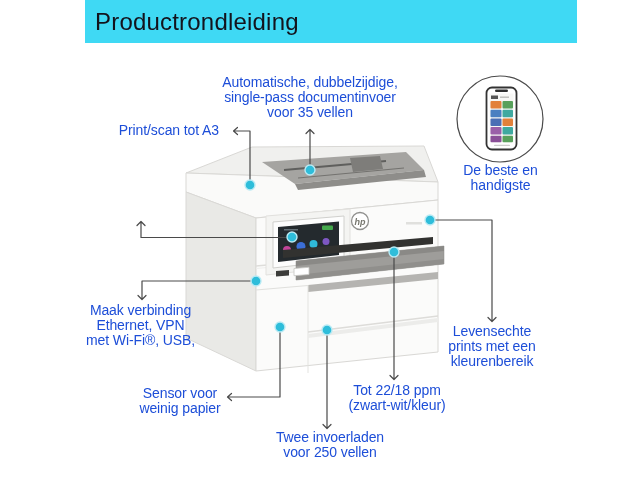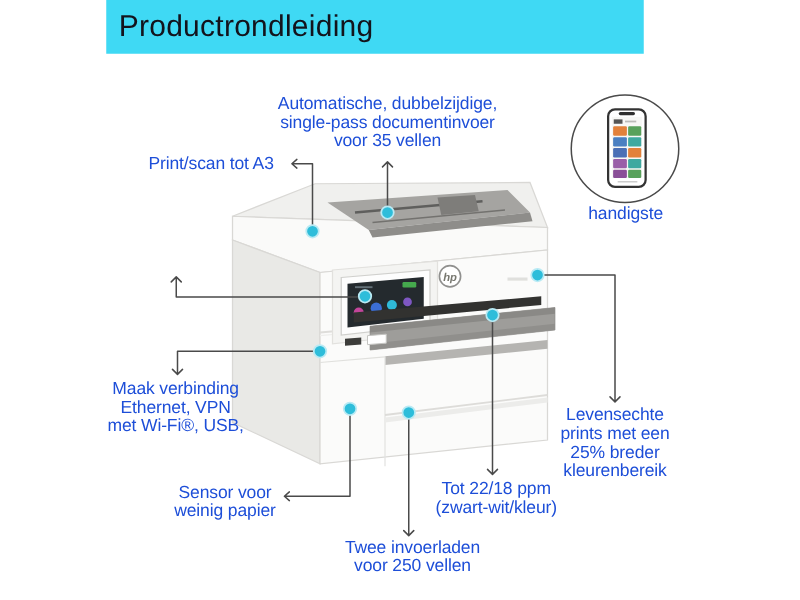--- a/index.html
+++ b/index.html
@@ -1,20 +1,20 @@
 <!DOCTYPE html>
 <html><head>
 <meta charset="utf-8">
 <style>
   html,body { margin:0; padding:0; background:#ffffff; }
   body { font-family:"Liberation Sans", sans-serif; }
   .stage { position:relative; width:640px; height:480px; background:#ffffff; overflow:hidden; }
 
   .header-bar {
-    position:absolute; left:85px; top:0; width:430px; height:43px;
+    position:absolute; left:85px; top:0; width:492px; height:43px;
     background:#3fd9f4; display:flex; align-items:center;
     padding-left:10px; box-sizing:border-box;
   }
   .page-title {
     font-size:24px; font-weight:500; color:#13131c; letter-spacing:0.2px;
     white-space:nowrap;
   }
 
   .art { position:absolute; left:0; top:0; width:640px; height:480px; }
 
@@ -181,21 +181,21 @@
   </div>
 
   <div class="label lb-ppm">
     <div>Tot 22/18 ppm</div>
     <div>(zwart-wit/kleur)</div>
   </div>
 
   <div class="label lb-gamut">
     <div>Levensechte</div>
     <div>prints met een</div>
-    <div>25% breder</div>
     <div>kleurenbereik</div>
   </div>
 
   <div class="label lb-app">
+    <div>De beste en</div>
     <div>handigste</div>
   </div>
 
 </div>
 
 </body></html>

